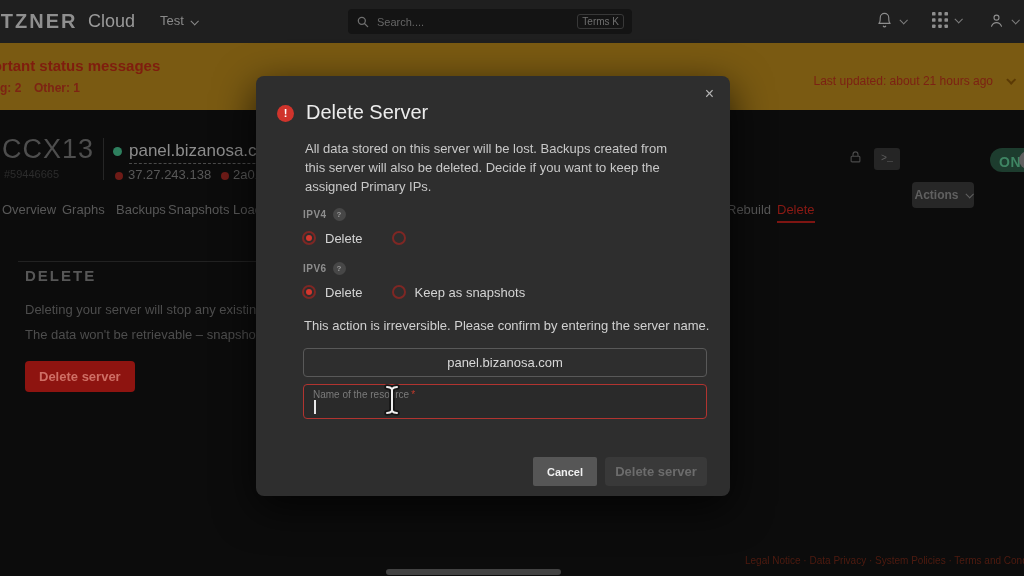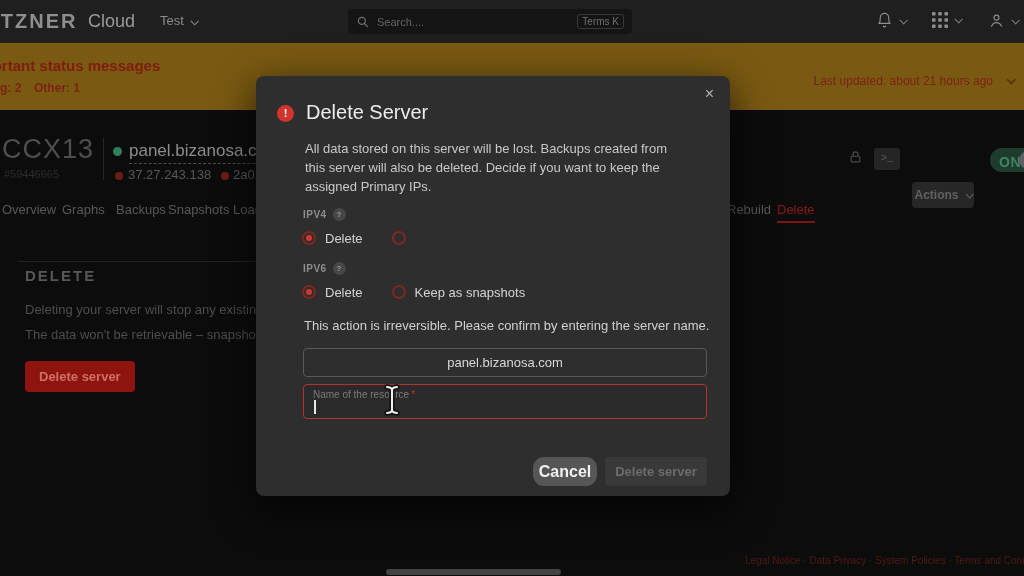--- a/index.html
+++ b/index.html
@@ -76,21 +76,21 @@
   .radio.sel::after { content:''; position:absolute; inset:2px; border-radius:50%; background:#d4372e; }
   .radio-label { font-size:13px; color:#d4d4d4; margin-left:9px; cursor:pointer; white-space:nowrap; }
   .gap { width:29px; flex:0 0 auto; }
   #confirm-text { position:absolute; left:48px; top:242px; font-size:13px; color:#d0d0d0; white-space:nowrap; }
   #name-display { position:absolute; left:47px; top:272px; width:404px; height:29px; border:1px solid #595959; border-radius:4px; font-size:13px; color:#d8d8d8; text-align:center; line-height:27px; }
   #resource-field { position:absolute; left:47px; top:308px; width:404px; height:35px; border:1px solid #b13430; border-radius:4px; background:#2a2a2a; }
   #resource-label { position:absolute; left:9px; top:4px; font-size:10px; color:#7b7b7b; }
   #resource-required { color:#c0392b; font-size:10px; margin-left:2px; }
   #resource-input { position:absolute; left:8px; top:15px; width:380px; height:16px; background:transparent; border:none; outline:none; color:#e8e8e8; font-size:12px; font-family:"Liberation Sans",sans-serif; }
   #caret { position:absolute; left:10px; top:15px; width:1.5px; height:14px; background:#e8e8e8; }
-  #cancel-btn { position:absolute; left:277px; top:381px; width:64px; height:29px; background:#565656; border:none; border-radius:11px; color:#f0f0f0; font-size:16px; font-weight:700; cursor:pointer; font-family:"Liberation Sans",sans-serif; }
+  #cancel-btn { position:absolute; left:277px; top:381px; width:64px; height:29px; background:#565656; border:none; border-radius:2px; color:#f0f0f0; font-size:11px; font-weight:700; cursor:pointer; font-family:"Liberation Sans",sans-serif; }
   #modal-delete-btn { position:absolute; left:349px; top:381px; width:102px; height:29px; background:#393939; border:none; border-radius:4px; color:#6c6c6c; font-size:13px; font-weight:700; font-family:"Liberation Sans",sans-serif; }
   #text-cursor { position:absolute; left:383px; top:383px; z-index:20; }
 </style>
 </head>
 <body>
 
 <div id="screen">
 
   <div id="topbar">
     <span id="logo">HETZNER</span>

